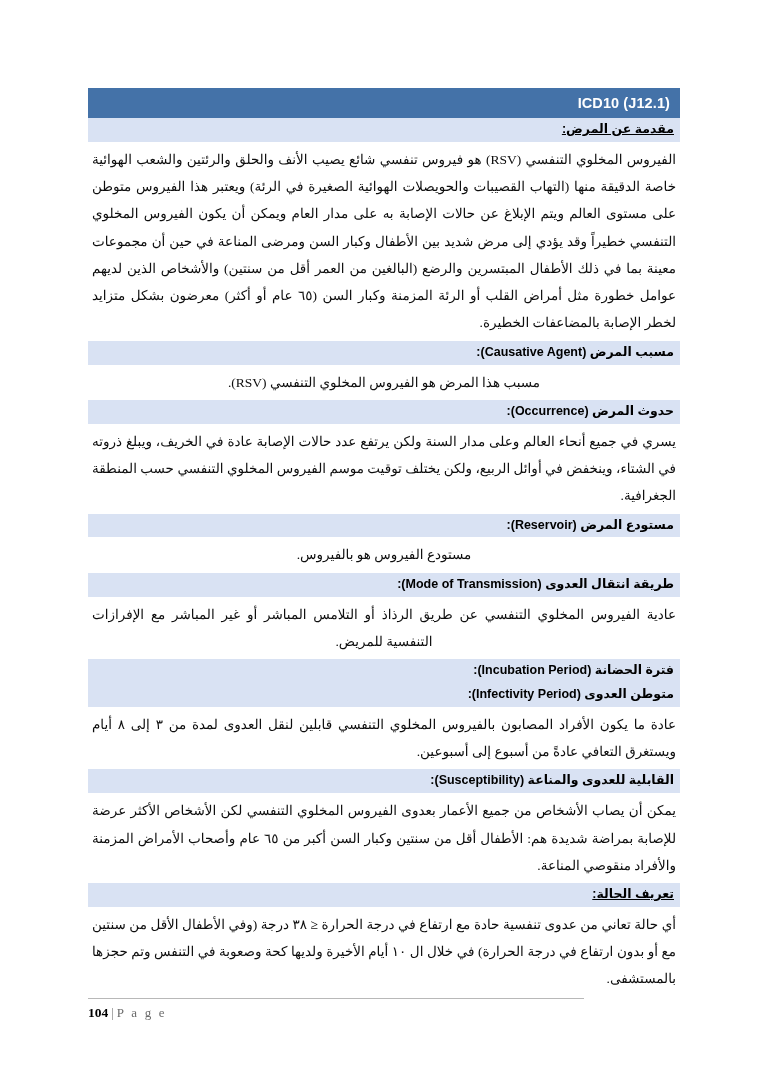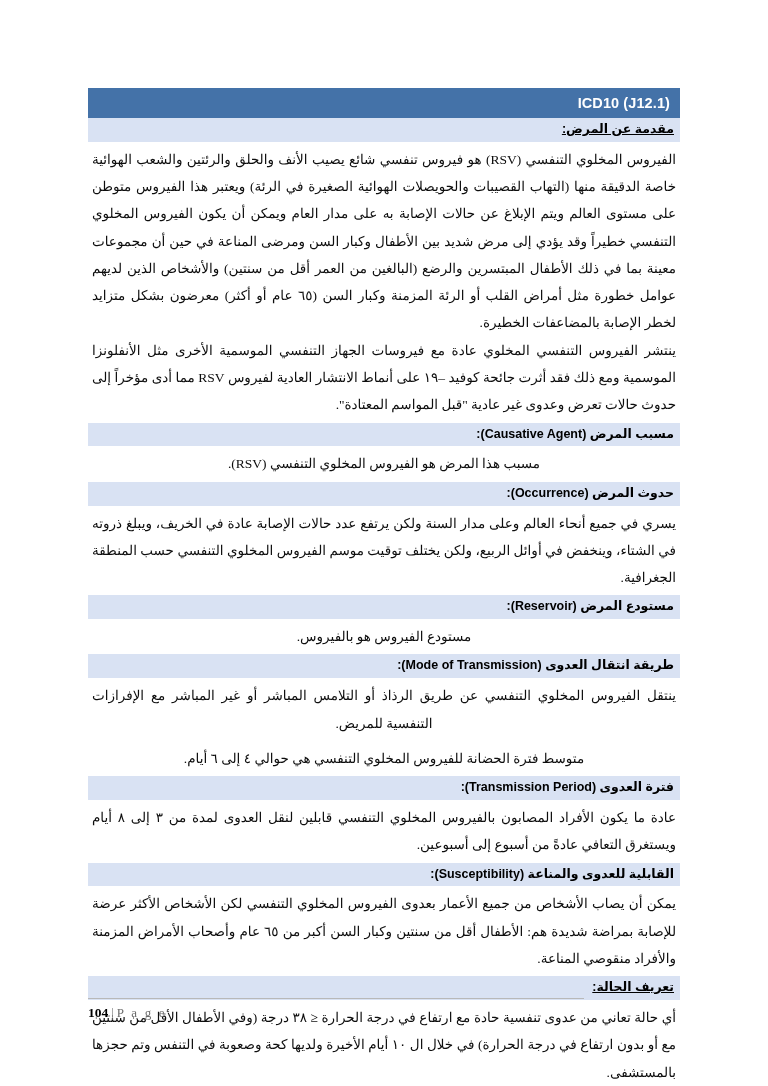--- a/index.html
+++ b/index.html
@@ -148,21 +148,20 @@
 
     <div class="title-banner">
       <span class="icd">ICD10 (J12.1)</span>
     </div>
 
     <div class="section-head underlined">
       <span class="lbl">مقدمة عن المرض:</span>
     </div>
     <div class="body-text justify-block">
       <p>الفيروس المخلوي التنفسي (RSV) هو فيروس تنفسي شائع يصيب الأنف والحلق والرئتين والشعب الهوائية خاصة الدقيقة منها (التهاب القصيبات والحويصلات الهوائية الصغيرة في الرئة) ويعتبر هذا الفيروس متوطن على مستوى العالم ويتم الإبلاغ عن حالات الإصابة به على مدار العام ويمكن أن يكون الفيروس المخلوي التنفسي خطيراً وقد يؤدي إلى مرض شديد بين الأطفال وكبار السن ومرضى المناعة في حين أن مجموعات معينة بما في ذلك الأطفال المبتسرين والرضع (البالغين من العمر أقل من سنتين) والأشخاص الذين لديهم عوامل خطورة مثل أمراض القلب أو الرئة المزمنة وكبار السن (٦٥ عام أو أكثر) معرضون بشكل متزايد لخطر الإصابة بالمضاعفات الخطيرة.</p>
-      <p>ينتشر الفيروس التنفسي المخلوي عادة مع فيروسات الجهاز التنفسي الموسمية الأخرى مثل الأنفلونزا الموسمية ومع ذلك فقد أثرت جائحة كوفيد –١٩ على أنماط الانتشار العادية لفيروس RSV مما أدى مؤخراً إلى حدوث حالات تعرض وعدوى غير عادية "قبل المواسم المعتادة".</p>
     </div>
 
     <div class="section-head">
       <span class="lbl">مسبب المرض (Causative Agent):</span>
     </div>
     <div class="body-text single">
       <p>مسبب هذا المرض هو الفيروس المخلوي التنفسي (RSV).</p>
     </div>
 
     <div class="section-head">
@@ -176,29 +175,29 @@
       <span class="lbl">مستودع المرض (Reservoir):</span>
     </div>
     <div class="body-text single">
       <p>مستودع الفيروس هو بالفيروس.</p>
     </div>
 
     <div class="section-head">
       <span class="lbl">طريقة انتقال العدوى (Mode of Transmission):</span>
     </div>
     <div class="body-text single">
-      <p>ينتقل الفيروس المخلوي التنفسي عن طريق الرذاذ أو التلامس المباشر أو غير المباشر مع الإفرازات التنفسية للمريض.</p>
-    </div>
-
-    <div class="body-text single">
-      <p>متوسط فترة الحضانة للفيروس المخلوي التنفسي هي حوالي ٤ إلى ٦ أيام.</p>
-    </div>
-
-    <div class="section-head">
-      <span class="lbl">فترة العدوى (Transmission Period):</span>
+      <p>عادية الفيروس المخلوي التنفسي عن طريق الرذاذ أو التلامس المباشر أو غير المباشر مع الإفرازات التنفسية للمريض.</p>
+    </div>
+
+    <div class="section-head">
+      <span class="lbl">فترة الحضانة (Incubation Period):</span>
+    </div>
+
+    <div class="section-head">
+      <span class="lbl">متوطن العدوى (Infectivity Period):</span>
     </div>
     <div class="body-text justify-block">
       <p>عادة ما يكون الأفراد المصابون بالفيروس المخلوي التنفسي قابلين لنقل العدوى لمدة من ٣ إلى ٨ أيام ويستغرق التعافي عادةً من أسبوع إلى أسبوعين.</p>
     </div>
 
     <div class="section-head">
       <span class="lbl">القابلية للعدوى والمناعة (Susceptibility):</span>
     </div>
     <div class="body-text justify-block">
       <p>يمكن أن يصاب الأشخاص من جميع الأعمار بعدوى الفيروس المخلوي التنفسي لكن الأشخاص الأكثر عرضة للإصابة بمراضة شديدة هم: الأطفال أقل من سنتين وكبار السن أكبر من ٦٥ عام وأصحاب الأمراض المزمنة والأفراد منقوصي المناعة.</p>

